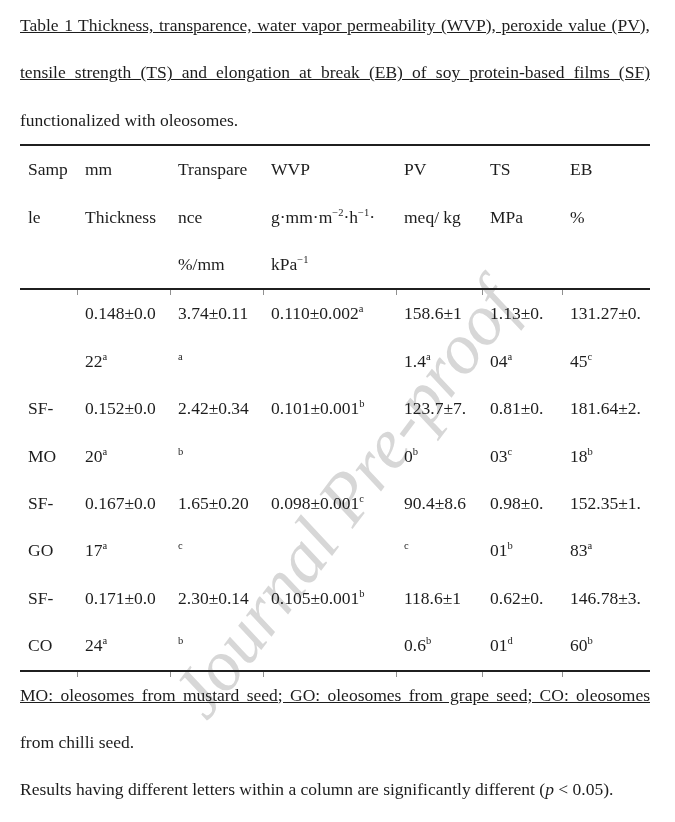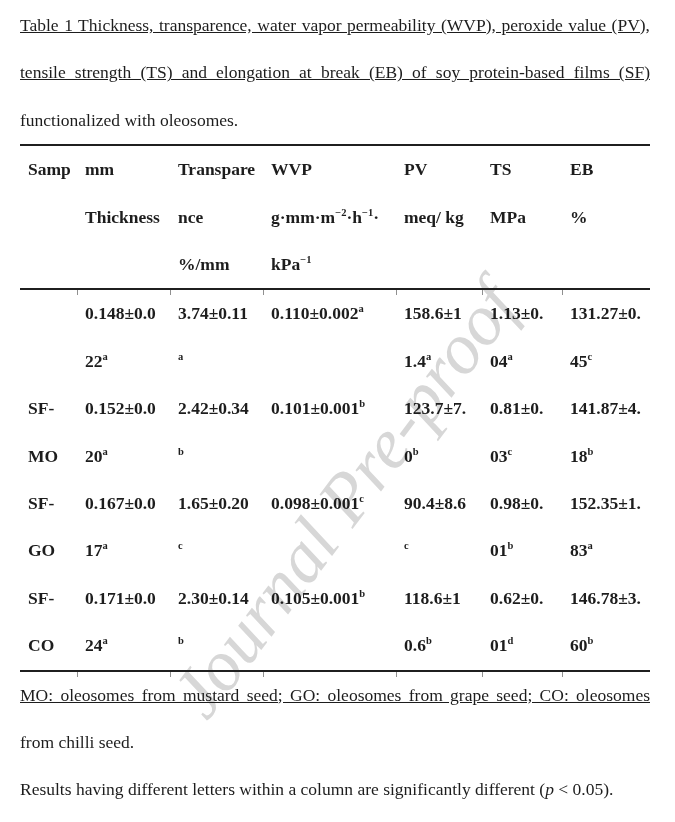--- a/index.html
+++ b/index.html
@@ -49,21 +49,21 @@
   .t150 { left: 149.5px; }
   .t243 { left: 242.5px; }
   .t376 { left: 375.5px; }
   .t462 { left: 461.5px; }
   .t542 { left: 541.5px; }
   .grid-row {
     display: grid;
     grid-template-columns: 57px 93px 93px 133px 86px 80px 88px;
     width: 630px;
   }
-  .cell { padding-left: 8px; line-height: 47.4px; font-weight: bold; }
+  .cell { padding-left: 8px; line-height: 47.4px; }
   .ln { height: 47.4px; white-space: nowrap; overflow: visible; }
   sup { font-size: 0.6em; line-height: 0; vertical-align: super; }
   .fn { width: 630px; line-height: 47.4px; }
   .em { font-style: italic; }
 </style>
 </head>
 <body>
 
 <div class="page">
 
@@ -77,20 +77,21 @@
       <div>functionalized with oleosomes.</div>
     </div>
 
     <div>
 
       <div class="rule"></div>
 
       <div class="grid-row">
         <div class="cell">
           <div class="ln">Samp</div>
+          <div class="ln">le</div>
           <div class="ln"></div>
         </div>
         <div class="cell">
           <div class="ln">mm</div>
           <div class="ln">Thickness</div>
           <div class="ln"></div>
         </div>
         <div class="cell">
           <div class="ln">Transpare</div>
           <div class="ln">nce</div>
@@ -176,21 +177,21 @@
         </div>
         <div class="cell">
           <div class="ln">123.7±7.</div>
           <div class="ln">0<sup>b</sup></div>
         </div>
         <div class="cell">
           <div class="ln">0.81±0.</div>
           <div class="ln">03<sup>c</sup></div>
         </div>
         <div class="cell">
-          <div class="ln">141.87±4.</div>
+          <div class="ln">181.64±2.</div>
           <div class="ln">18<sup>b</sup></div>
         </div>
       </div>
 
       <div class="grid-row">
         <div class="cell">
           <div class="ln">SF-</div>
           <div class="ln">GO</div>
         </div>
         <div class="cell">

